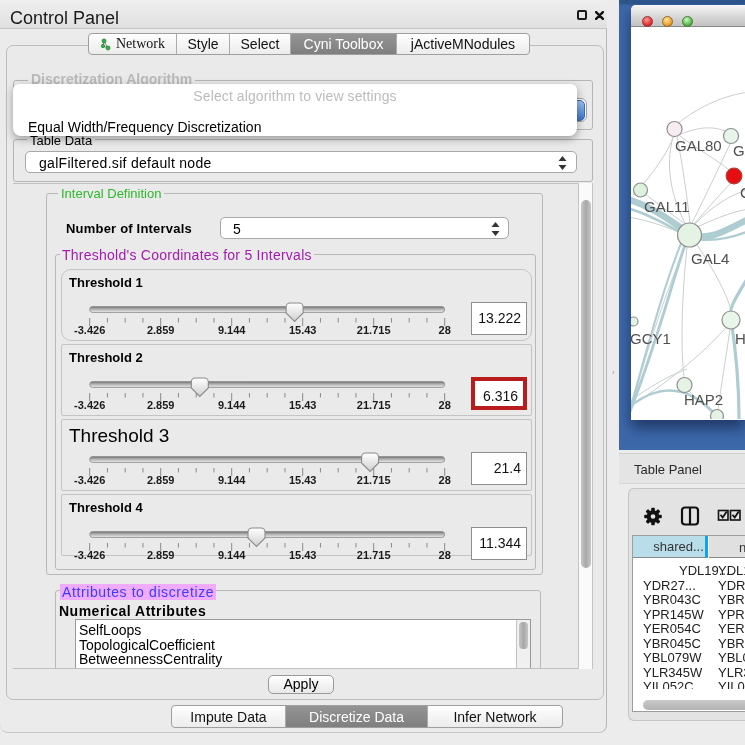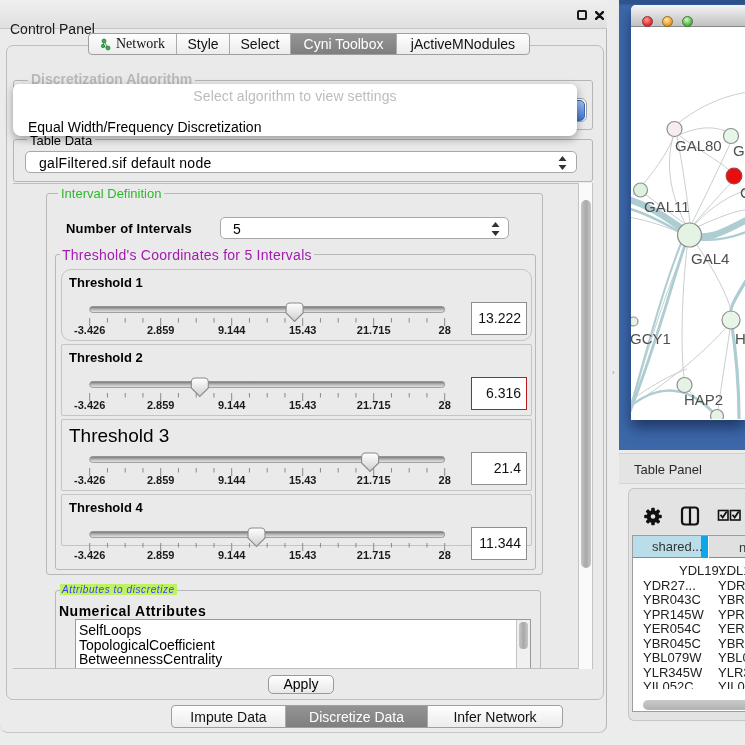--- a/index.html
+++ b/index.html
@@ -105,21 +105,21 @@
       <rect x="44" y="1.5" width="16" height="17" rx="3" stroke-width="2.2"></rect>
       <line x1="52" y1="1.5" x2="52" y2="18.5" stroke-width="2.2"></line>
       <rect x="80.5" y="4.5" width="9.5" height="9.5" stroke-width="1.6"></rect>
       <path d="M 82.5,8.8 l 2.2,2.7 l 4,-6" stroke-width="1.8"></path>
       <rect x="92.5" y="4.5" width="9.5" height="9.5" stroke-width="1.6"></rect>
       <path d="M 94.5,8.8 l 2.2,2.7 l 4,-6" stroke-width="1.8"></path>
     </g>
   </svg>
 
   <div class="abs" style="left:3px; top:46px; width:114px; height:177px; background:#fff; border:1px solid #9d9d9d; border-right:none; overflow:hidden;">
-    <div class="abs" style="left:0; top:0; width:75px; height:22px; background:#badee9; border-right:7px solid #0ea5e9; border-bottom:1px solid #8a8a8a; font-size:13px; color:#333; text-align:center; line-height:21px; padding-left:19px;">shared...</div>
+    <div class="abs" style="left:0; top:0; width:75px; height:22px; background:#badee9; border-right:3px solid #0ea5e9; border-bottom:1px solid #8a8a8a; font-size:13px; color:#333; text-align:center; line-height:21px; padding-left:19px;">shared...</div>
     <div class="abs" style="left:76px; top:0; width:60px; height:22px; background:#e0e0e0; border-bottom:1px solid #8a8a8a; font-size:13px; color:#333;">
         <span style="position:absolute;left:30px;top:4px;">na</span>
       </div>
     <div class="abs" id="rows" style="left:0; top:28px; width:114px; height:160px; font-size:13px; color:#222;">
         <div style="position:absolute;left:10px;top:0px;height:14.5px;line-height:14.5px;white-space:nowrap;margin-left:36px;">YDL19...</div>
         <div style="position:absolute;left:85px;top:0px;height:14.5px;line-height:14.5px;white-space:nowrap;">YDL1</div>
         <div style="position:absolute;left:10px;top:14.5px;height:14.5px;line-height:14.5px;white-space:nowrap;">YDR27...</div>
         <div style="position:absolute;left:85px;top:14.5px;height:14.5px;line-height:14.5px;white-space:nowrap;">YDR2</div>
         <div style="position:absolute;left:10px;top:29px;height:14.5px;line-height:14.5px;white-space:nowrap;">YBR043C</div>
         <div style="position:absolute;left:85px;top:29px;height:14.5px;line-height:14.5px;white-space:nowrap;">YBR0</div>
@@ -139,21 +139,21 @@
 
     <div class="abs" style="left:0; top:153px; width:114px; height:24px; background:#fff;">
       <div class="abs" style="left:10px; top:11px; width:106px; height:10px; background:linear-gradient(#c9c9c9,#b2b2b2); border-radius:5px;"></div>
     </div>
   </div>
 </div>
 
 <div class="abs" id="cpwin" style="left:0; top:0; width:607px; height:733px; background:#ebebeb; border-right:1px solid #b6b6b6; border-bottom:1px solid #c6c6c6; border-radius:0 0 8px 8px;">
 
   <div class="abs" style="left:0; top:0; width:607px; height:29px; background:linear-gradient(#efefef,#e0e0e0); border-bottom:1px solid #c6c6c6;">
-    <div class="abs" style="left:10px; top:21px; font-size:14px; color:#1a1a1a;text-align:center;">Control Panel</div>
+    <div class="abs" style="left:10px; top:8px; font-size:18px; color:#1a1a1a;text-align:center;">Control Panel</div>
     <div class="abs" style="left:576.5px; top:10px; width:10.5px; height:10px; border:2px solid #1a1a1a; border-radius:2px;"></div>
     <svg class="abs" style="left:595px; top:11px;" width="9" height="9" viewBox="0 0 10 10">
         <path d="M1.2,1.2 L8.8,8.8 M8.8,1.2 L1.2,8.8" stroke="#111" stroke-width="2.6" stroke-linecap="round"></path>
       </svg>
   </div>
 
   <div class="abs" style="left:6px; top:45px; width:598px; height:655px; background:#eaeaea; border:1px solid #bdbdbd; border-radius:7px;"></div>
 
   <div class="abs" id="toptabs" style="left:88px; top:33px; height:22px; border:1px solid #9f9f9f; border-radius:4px; background:linear-gradient(#fefefe,#ececec); display:flex; font-size:14px; color:#111; overflow:hidden;">
     <div style="width:88px; border-right:1px solid #ababab; display:flex; align-items:center; justify-content:center;font-family:Liberation Serif, serif;">
@@ -289,21 +289,21 @@
           <line x1="364.95" y1="18" x2="364.95" y2="22.5" stroke="#8a8a8a" stroke-width="1"></line>
           <line x1="382.7" y1="18" x2="382.7" y2="26" stroke="#8a8a8a" stroke-width="1"></line>
           <text x="27.7" y="34" font-size="11" font-weight="bold" fill="#1a1a1a" text-anchor="middle" font-family="Liberation Sans, sans-serif">-3.426</text>
           <text x="98.7" y="34" font-size="11" font-weight="bold" fill="#1a1a1a" text-anchor="middle" font-family="Liberation Sans, sans-serif">2.859</text>
           <text x="169.7" y="34" font-size="11" font-weight="bold" fill="#1a1a1a" text-anchor="middle" font-family="Liberation Sans, sans-serif">9.144</text>
           <text x="240.7" y="34" font-size="11" font-weight="bold" fill="#1a1a1a" text-anchor="middle" font-family="Liberation Sans, sans-serif">15.43</text>
           <text x="311.7" y="34" font-size="11" font-weight="bold" fill="#1a1a1a" text-anchor="middle" font-family="Liberation Sans, sans-serif">21.715</text>
           <text x="382.7" y="34" font-size="11" font-weight="bold" fill="#1a1a1a" text-anchor="middle" font-family="Liberation Sans, sans-serif">28</text>
           <path d="M 129.3,7 a 4,4 0 0 1 4,-4 l 9,0 a 4,4 0 0 1 4,4 l 0,6 l -8.5,8.5 l -8.5,-8.5 z" fill="url(#th1)" stroke="#8a8a8a" stroke-width="1.1"></path>
         </svg>
-        <div class="abs" style="left:409px; top:32px; width:56px; height:33px; background:#fff; border:1px solid #b91c1c; font-size:14px; color:#111; text-align:right; padding-right:5px; line-height:31px;">6.316</div>
+        <div class="abs" style="left:409px; top:32px; width:56px; height:33px; background:#fff; border:4px solid #b91c1c; font-size:14px; color:#111; text-align:right; padding-right:5px; line-height:31px;">6.316</div>
       </div>
       <div class="abs" style="left:48px; top:235px; width:471px; height:72px; border:1px solid #c4c4c4; border-radius:2px;">
         <div class="abs" style="left:7px; top:5px; font-size:19px; font-weight:normal; color:#000;">Threshold 3</div>
         <svg class="abs" style="left:0; top:30px;" width="471" height="42" viewBox="0 0 471 42">
           <defs>
             <linearGradient id="tr2" x1="0" y1="0" x2="0" y2="1">
               <stop offset="0" stop-color="#6f6f6f"></stop>
               <stop offset="0.45" stop-color="#b2b2b2"></stop>
               <stop offset="1" stop-color="#ebebeb"></stop>
             </linearGradient>
@@ -337,21 +337,21 @@
           <text x="27.7" y="34" font-size="11" font-weight="bold" fill="#1a1a1a" text-anchor="middle" font-family="Liberation Sans, sans-serif">-3.426</text>
           <text x="98.7" y="34" font-size="11" font-weight="bold" fill="#1a1a1a" text-anchor="middle" font-family="Liberation Sans, sans-serif">2.859</text>
           <text x="169.7" y="34" font-size="11" font-weight="bold" fill="#1a1a1a" text-anchor="middle" font-family="Liberation Sans, sans-serif">9.144</text>
           <text x="240.7" y="34" font-size="11" font-weight="bold" fill="#1a1a1a" text-anchor="middle" font-family="Liberation Sans, sans-serif">15.43</text>
           <text x="311.7" y="34" font-size="11" font-weight="bold" fill="#1a1a1a" text-anchor="middle" font-family="Liberation Sans, sans-serif">21.715</text>
           <text x="382.7" y="34" font-size="11" font-weight="bold" fill="#1a1a1a" text-anchor="middle" font-family="Liberation Sans, sans-serif">28</text>
           <path d="M 299.59999999999997,7 a 4,4 0 0 1 4,-4 l 9,0 a 4,4 0 0 1 4,4 l 0,6 l -8.5,8.5 l -8.5,-8.5 z" fill="url(#th2)" stroke="#8a8a8a" stroke-width="1.1"></path>
         </svg>
         <div class="abs" style="left:409px; top:32px; width:56px; height:33px; background:#fff; border:1px solid #8e8e8e; font-size:14px; color:#111; text-align:right; padding-right:5px; line-height:31px;">21.4</div>
       </div>
-      <div class="abs" style="left:48px; top:310px; width:471px; height:52px; border:1px solid #c4c4c4; border-radius:2px;">
+      <div class="abs" style="left:48px; top:310px; width:471px; height:62px; border:1px solid #c4c4c4; border-radius:2px;">
         <div class="abs" style="left:7px; top:5px; font-size:13px; font-weight:bold; color:#000;">Threshold 4</div>
         <svg class="abs" style="left:0; top:30px;" width="471" height="42" viewBox="0 0 471 42">
           <defs>
             <linearGradient id="tr3" x1="0" y1="0" x2="0" y2="1">
               <stop offset="0" stop-color="#6f6f6f"></stop>
               <stop offset="0.45" stop-color="#b2b2b2"></stop>
               <stop offset="1" stop-color="#ebebeb"></stop>
             </linearGradient>
             <linearGradient id="th3" x1="0" y1="0" x2="0" y2="1">
               <stop offset="0" stop-color="#ffffff"></stop>
@@ -384,21 +384,21 @@
           <text x="98.7" y="34" font-size="11" font-weight="bold" fill="#1a1a1a" text-anchor="middle" font-family="Liberation Sans, sans-serif">2.859</text>
           <text x="169.7" y="34" font-size="11" font-weight="bold" fill="#1a1a1a" text-anchor="middle" font-family="Liberation Sans, sans-serif">9.144</text>
           <text x="240.7" y="34" font-size="11" font-weight="bold" fill="#1a1a1a" text-anchor="middle" font-family="Liberation Sans, sans-serif">15.43</text>
           <text x="311.7" y="34" font-size="11" font-weight="bold" fill="#1a1a1a" text-anchor="middle" font-family="Liberation Sans, sans-serif">21.715</text>
           <text x="382.7" y="34" font-size="11" font-weight="bold" fill="#1a1a1a" text-anchor="middle" font-family="Liberation Sans, sans-serif">28</text>
           <path d="M 186,7 a 4,4 0 0 1 4,-4 l 9,0 a 4,4 0 0 1 4,4 l 0,6 l -8.5,8.5 l -8.5,-8.5 z" fill="url(#th3)" stroke="#8a8a8a" stroke-width="1.1"></path>
         </svg>
         <div class="abs" style="left:409px; top:32px; width:56px; height:33px; background:#fff; border:1px solid #8e8e8e; font-size:14px; color:#111; text-align:right; padding-right:5px; line-height:31px;">11.344</div>
       </div>
       <div class="abs" style="left:42px; top:406px; width:486px; height:90px; border:1px solid #b8b8b8; border-radius:3px;"></div>
-      <div class="abs" style="left:47px; top:400px; font-size:10px; letter-spacing:0.6px; color:#3c3cff; background:#bef264; padding:0 2px;font-style:italic;">Attributes to discretize</div>
+      <div class="abs" style="left:47px; top:400px; font-size:14px; letter-spacing:0.6px; color:#3c3cff; background:#f0abfc; padding:0 2px;">Attributes to discretize</div>
       <div class="abs" style="left:46px; top:419px; font-size:14px; font-weight:bold; letter-spacing:0.5px; color:#000;">Numerical Attributes</div>
       <div class="abs" style="left:62px; top:435px; width:456px; height:60px; background:#fff; border:1px solid #999;">
         <div style="position:absolute;left:3px;top:2px;font-size:14px;">SelfLoops</div>
         <div style="position:absolute;left:3px;top:16.5px;font-size:14px;">TopologicalCoefficient</div>
         <div style="position:absolute;left:3px;top:31px;font-size:14px;">BetweennessCentrality</div>
         <div style="position:absolute;right:0;top:0;width:14px;height:60px;background:#f0f0f0;border-left:1px solid #c4c4c4;">
           <div style="position:absolute;left:2px;top:2px;width:9px;height:27px;background:linear-gradient(90deg,#c6c6c6,#a8a8a8 50%,#c6c6c6);border-radius:4px;"></div>
         </div>
       </div>
     </div>

